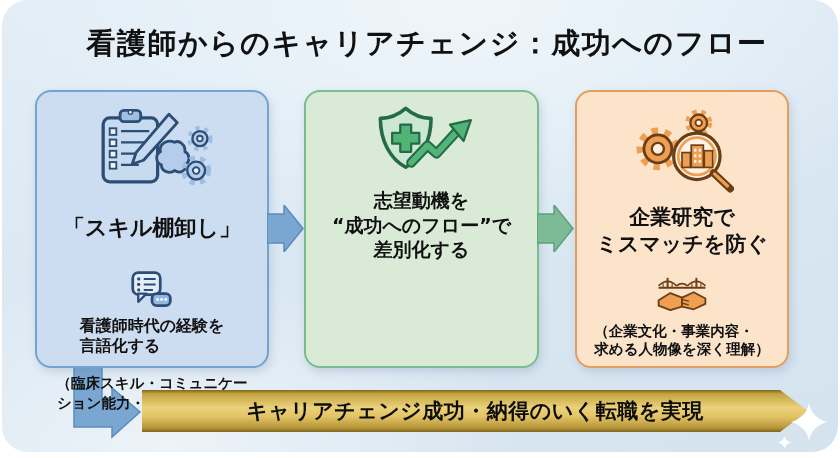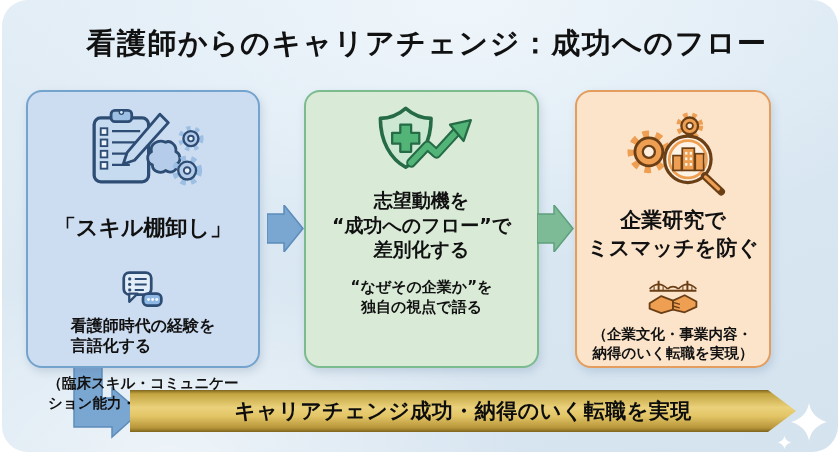--- a/index.html
+++ b/index.html
@@ -9,23 +9,23 @@
         background:
           radial-gradient(ellipse 600px 300px at 20% 100%, rgba(255,255,255,.55), rgba(255,255,255,0) 60%),
           radial-gradient(ellipse 700px 380px at 55% 0%, #eff6fb 0%, rgba(239,246,251,0) 70%),
           linear-gradient(160deg,#e2edf6 0%,#d9e7f2 55%,#d5e3ef 100%);
         overflow:hidden;}
   .main-title{position:absolute;left:7px;top:24px;width:100%;text-align:center;
         font-size:29px;font-weight:bold;letter-spacing:1.5px;white-space:pre-line;}
   .step{position:absolute;top:90px;height:278px;border-width:2.5px;border-style:solid;
         border-radius:16px;box-sizing:border-box;display:flex;flex-direction:column;align-items:center;
         box-shadow:2px 4px 8px rgba(90,120,150,.22);}
-  .step1{left:24px;width:234px;}
+  .step1{left:33px;width:234px;}
   .step2{left:302px;width:235px;}
-  .step3{left:573px;width:196px;justify-content:center;}
+  .step3{left:573px;width:214px;}
   .step-icon{display:flex;align-items:center;justify-content:center;}
   .step1 .step-icon{margin-top:12px;height:90px;}
   .step2 .step-icon{margin-top:10px;height:78px;}
   .step3 .step-icon{margin-top:6px;height:98px;}
   .step-title{font-weight:bold;text-align:center;white-space:pre-line;line-height:1.3;}
   .step1 .step-title{font-size:22px;margin-top:22px;}
   .step2 .step-title{font-size:19px;margin-top:8px;}
   .step3 .step-title{font-size:21px;margin-top:8px;}
   .step-point{display:flex;align-items:center;gap:7px;font-weight:bold;flex-direction:column;}
   .step-point .pt{white-space:pre-line;line-height:1.3;text-align:left;}
@@ -33,21 +33,21 @@
   .step2 .step-point{margin-top:10px;font-size:14.5px;}
   .step3 .step-point{margin-top:14px;font-size:14.5px;}
   .step-note{font-weight:bold;text-align:center;white-space:pre-line;line-height:1.35;}
   .step1 .step-note{margin-top:17px;font-size:14.5px;}
   .step2 .step-note{margin-top:15px;font-size:15px;}
   .step3 .step-note{margin-top:13px;font-size:15px;}
   .flow-arrow{position:absolute;top:205px;}
   .arrow-1{left:265px;}
   .arrow-2{left:535px;}
   .l-arrow{position:absolute;left:58px;top:360px;}
-  .banner{position:absolute;left:128px;top:390px;width:666px;height:42px;
+  .banner{position:absolute;left:140px;top:390px;width:666px;height:42px;
         background:linear-gradient(180deg,#7d651d 0%,#c3a440 9%,#ead17b 42%,#e3c566 62%,#b7963a 90%,#7d651d 100%);
         clip-path:polygon(0 0,calc(100% - 28px) 0,100% 50%,calc(100% - 28px) 100%,0 100%);
         display:flex;align-items:center;justify-content:center;}
   .banner-label{font-size:21px;font-weight:bold;color:#0d0d0d;letter-spacing:.5px;}
   .sparkle{position:absolute;}
   .sparkle-big{left:789px;top:403px;}
   .sparkle-small{left:776px;top:436px;}
 </style>
 </head>
 <body>
@@ -126,22 +126,20 @@
           <path d="M52,6 C60,13 71,17 80,17 C80,42 69,62 52,71 C35,62 24,42 24,17 C33,17 44,13 52,6 Z" fill="#cde8d2" stroke="#256b45" stroke-width="4" stroke-linejoin="round"></path>
           <path d="M46,24 h12 v9 h9 v12 h-9 v9 h-12 v-9 h-9 v-12 h9 Z" fill="#53b478" stroke="#256b45" stroke-width="2.5" stroke-linejoin="round"></path>
           <polyline points="58,66 76,47 86,56 108,32" fill="none" stroke="#256b45" stroke-width="11" stroke-linecap="round" stroke-linejoin="round"></polyline>
           <polyline points="58,66 76,47 86,56 108,32" fill="none" stroke="#53b478" stroke-width="6.5" stroke-linecap="round" stroke-linejoin="round"></polyline>
           <polygon points="101,24 124,19 116,42" fill="#53b478" stroke="#256b45" stroke-width="2.5" stroke-linejoin="round"></polygon>
         </svg>
       </div>
       <div class="step-title">志望動機を
 “成功へのフロー”で
 差別化する</div>
-      <div class="step-note">“なぜその企業か”を
-独自の視点で語る</div>
     </div>
 
     <svg class="flow-arrow arrow-2" width="37" height="47" viewBox="0 0 37 47">
       <polygon points="0,9 17,9 17,0 36,23.5 17,47 17,38 0,38" fill="#7cbb95" stroke="#5fa07c" stroke-width="1.5"></polygon>
     </svg>
 
     <div class="step step3" style="background: rgb(252, 228, 203); border-color: rgb(227, 157, 94);">
       <div class="step-icon">
         <svg width="130" height="94" viewBox="0 0 140 100">
           <circle cx="88" cy="24" r="11" fill="none" stroke="#ef9f52" stroke-width="7" stroke-dasharray="4.5 4.5"></circle>
@@ -184,21 +182,21 @@
             <line x1="51" y1="11" x2="51" y2="16" stroke-width="1.2"></line>
           </g>
           <path d="M4,30 L17,22 L30,27 L30,37 L17,41 L4,36 Z" fill="#ef9f52" stroke="#6b3f16" stroke-width="2" stroke-linejoin="round"></path>
           <path d="M56,28 L43,21 L30,27 L30,37 L43,40 L56,34 Z" fill="#ef9f52" stroke="#6b3f16" stroke-width="2" stroke-linejoin="round"></path>
           <g stroke="#6b3f16" stroke-width="1.5" stroke-linecap="round">
             <line x1="30" y1="29" x2="37" y2="31"></line>
             <line x1="30" y1="33" x2="37" y2="35"></line>
           </g>
         </svg>
         <span class="pt">（企業文化・事業内容・
-納得のいく転職を実現）</span>
+求める人物像を深く理解）</span>
       </div>
     </div>
 
     <div class="banner">
       <span class="banner-label">キャリアチェンジ成功・納得のいく転職を実現</span>
     </div>
 
     <svg class="sparkle sparkle-big" width="36" height="38" viewBox="0 0 30 32">
       <path d="M15,0 Q17,12 30,16 Q17,20 15,32 Q13,20 0,16 Q13,12 15,0 Z" fill="#ffffff"></path>
     </svg>

